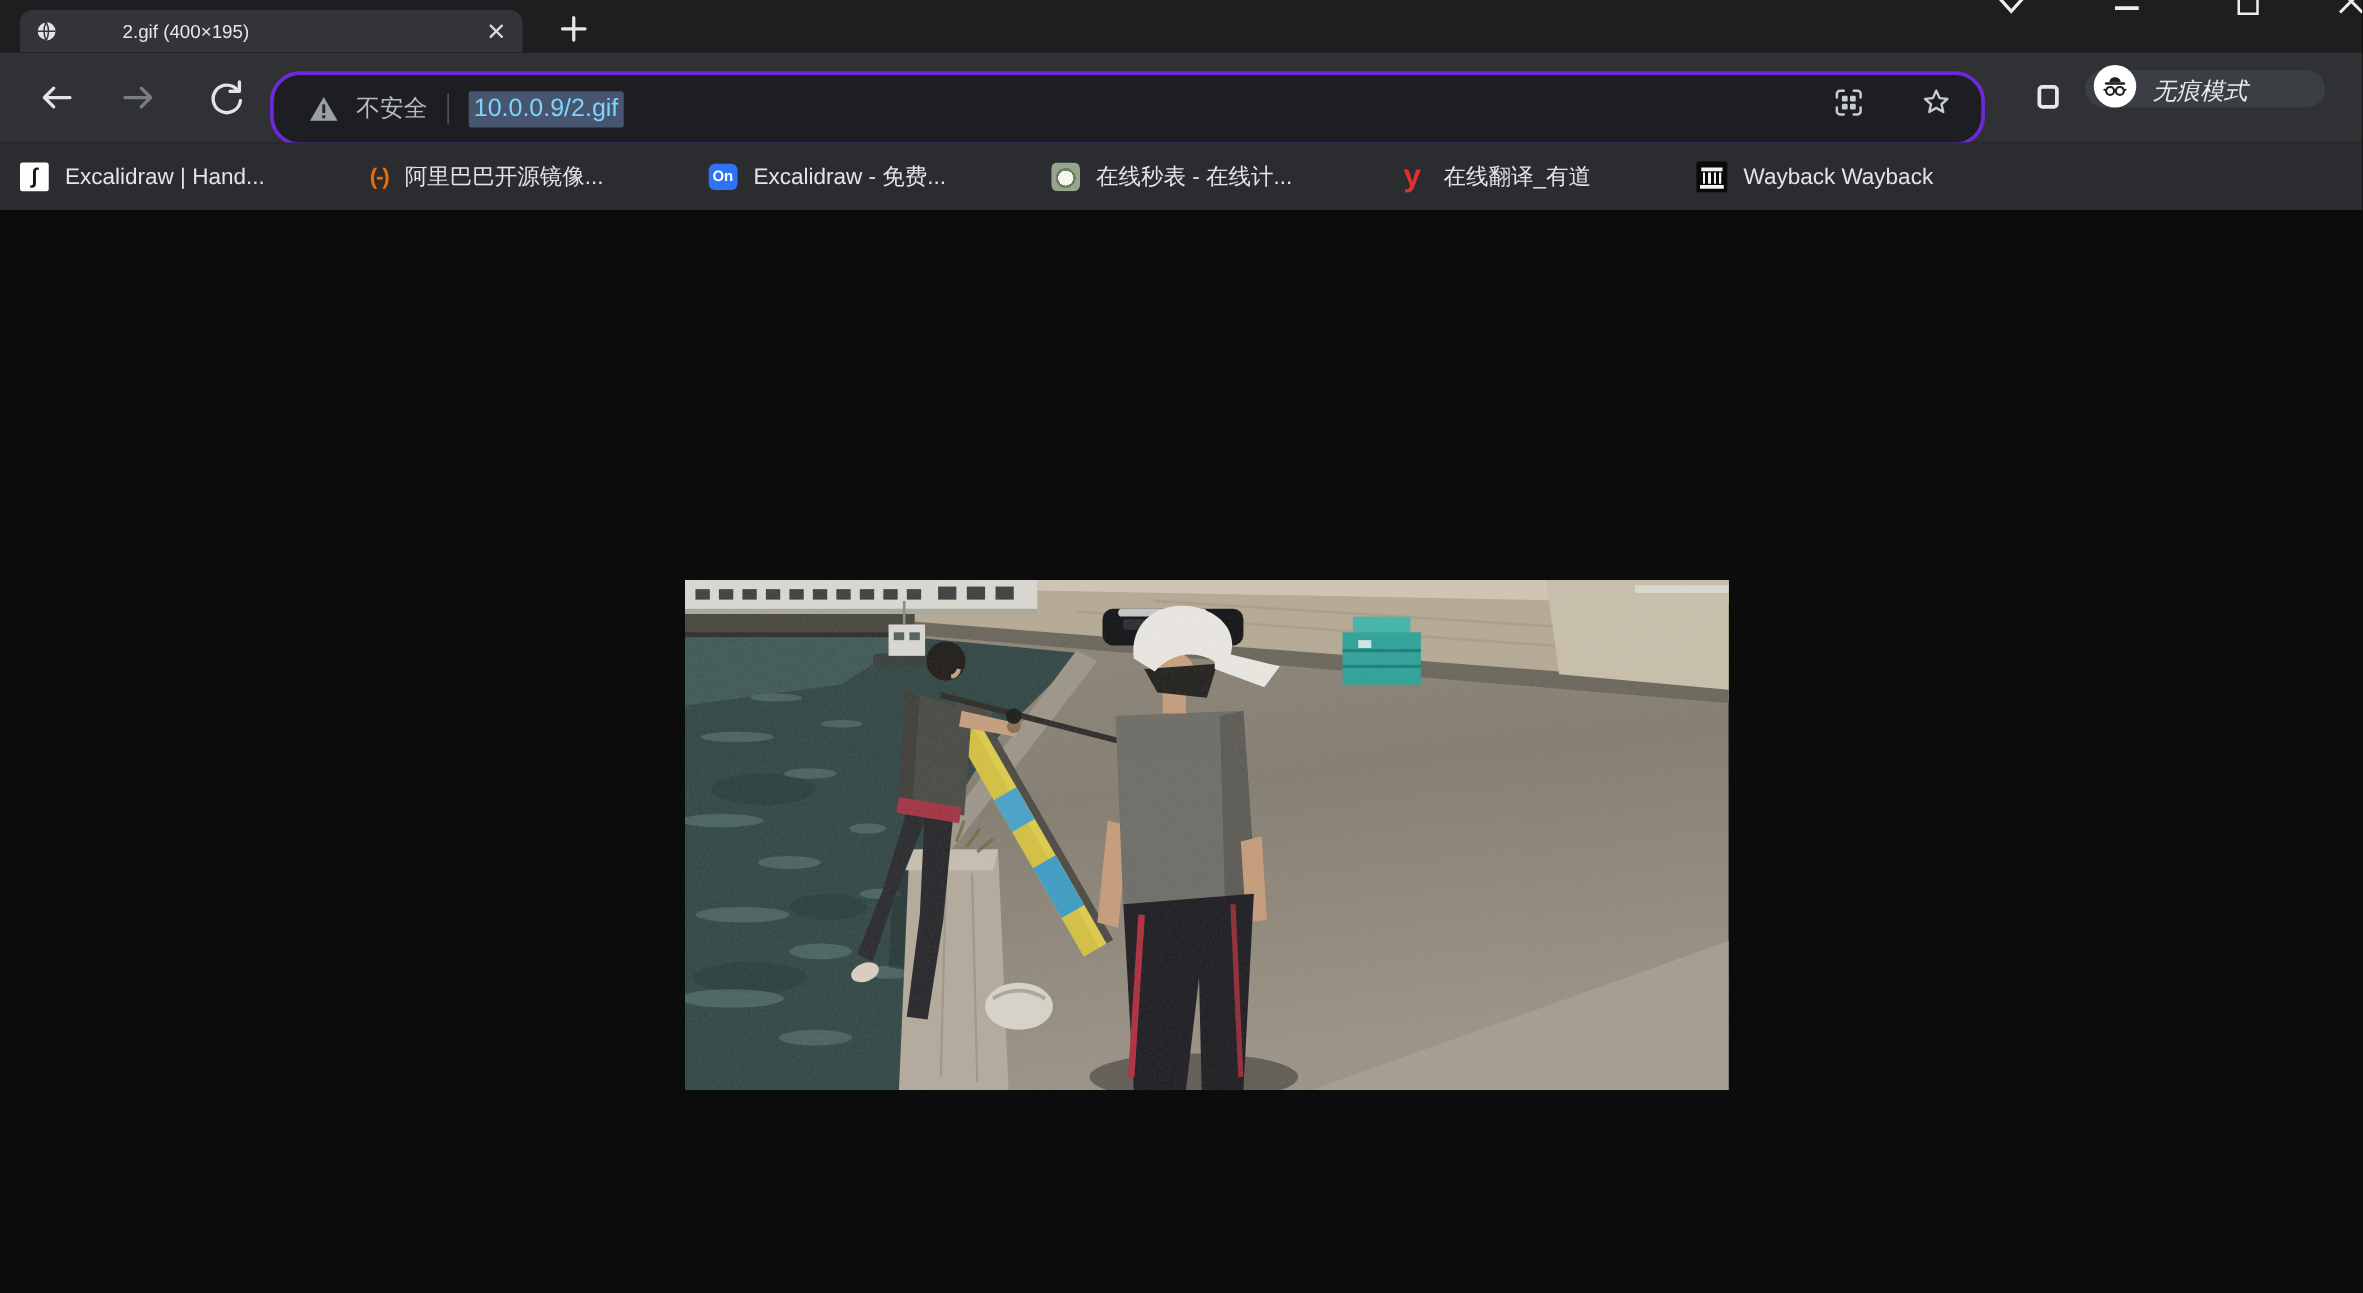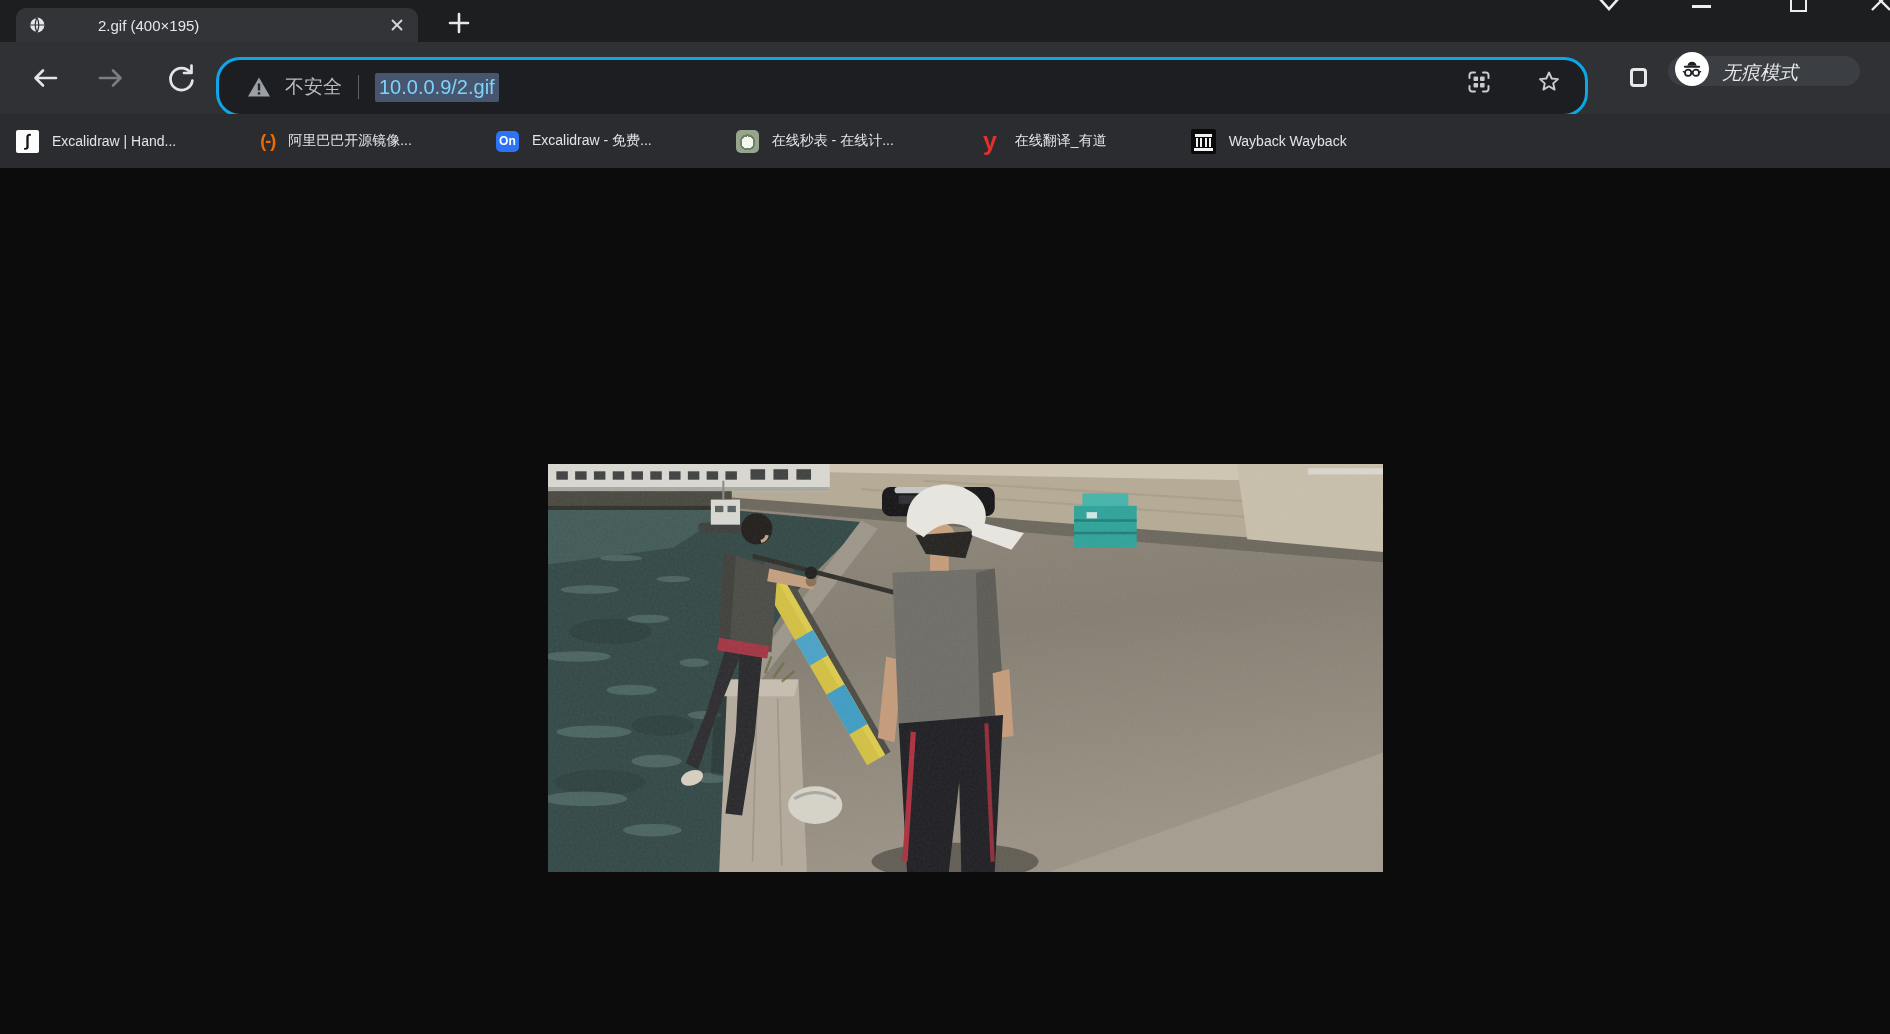--- a/index.html
+++ b/index.html
@@ -18,40 +18,40 @@
   .wc-chevron{left:1596px;top:-3px;position:absolute;}
   .wc-min{position:absolute;left:1692px;top:5px;width:19px;height:3px;background:#eceef0;}
   .wc-max{position:absolute;left:1790px;top:-6px;width:17px;height:18px;border:2.5px solid #eceef0;}
   .wc-close{position:absolute;left:1869px;top:-10px;}
 
   
   .toolbar{position:absolute;top:42px;left:0;width:1890px;height:72px;background:#303134;}
   .nav-btn{position:absolute;top:20px;width:32px;height:32px;display:flex;align-items:center;justify-content:center;border-radius:50%;}
   .btn-back{left:28px;} .btn-fwd{left:96px;} .btn-reload{left:164px;}
   .omnibox{position:absolute;left:216px;top:15px;width:1372px;height:60px;background:#1d1e21;
-    border-radius:24px;border:3px solid #0ea5e9;display:flex;align-items:center;padding:0 16px;}
+    border-radius:24px;border:3px solid #6d28d9;display:flex;align-items:center;padding:0 16px;}
   .omni-sec-icon{width:24px;height:22px;margin:0 14px 0 12px;flex:0 0 auto;}
   .omni-sec-label{color:#b7bbc0;font-size:19px;white-space:nowrap;}
   .omni-divider{width:1px;height:24px;background:#5f6368;margin:0 16px;}
   .omni-url{color:#7dd3fc;font-size:20px;background:#47566e;padding:3px 4px;border-radius:2px;white-space:nowrap;}
   .omni-qr{position:absolute;left:1246px;top:8px;width:28px;height:28px;}
   .omni-star{position:absolute;left:1316px;top:8px;width:28px;height:28px;}
   .side-panel-btn{position:absolute;left:1630px;top:26px;width:17px;height:19px;border:3px solid #e7e8ea;border-radius:4px;}
   .incognito-pill{position:absolute;left:1668px;top:14px;width:192px;height:30px;background:#3b3e42;
     border-radius:23px;display:flex;align-items:flex-end;padding:0 14px 0 7px;font-style:italic;}
   .incog-circle{width:34px;height:34px;border-radius:50%;background:#fff;display:flex;align-items:center;justify-content:center;flex:0 0 auto;}
   .incog-label{color:#e9eaec;font-size:19px;margin-left:13px;white-space:nowrap;}
 
   
   .bookmarks{position:absolute;top:114px;left:0;width:1890px;height:54px;background:#2b2c2f;
     display:flex;align-items:center;padding-left:16px;}
   .bm{display:flex;align-items:center;margin-right:84px;height:40px;border-radius:8px;}
   .bm-icon{width:24px;height:24px;margin-right:13px;display:flex;align-items:center;justify-content:center;
     font-family:"Liberation Sans",sans-serif;flex:0 0 auto;}
-  .bm-label{color:#e2e4e7;font-size:14px;white-space:nowrap;}
+  .bm-label{color:#e2e4e7;font-size:18px;white-space:nowrap;}
   .icon-excalidraw{background:#fdfdfd;border-radius:2px;color:#141414;font-size:17px;font-weight:700;width:23px;height:23px;}
   .icon-excalidraw::after{content:"\222B";} 
   .icon-alibaba{color:#f06b00;font-weight:800;font-size:18px;letter-spacing:-1px;width:auto;}
   .icon-processon{background:#2e72f6;border-radius:5px;color:#fff;font-size:12px;font-weight:700;width:23px;height:21px;}
   .icon-stopwatch{border-radius:5px;width:23px;height:23px;
     background-color:#97a58d;
     background-image:radial-gradient(circle at 50% 54%, #f3f7ef 0 6px, #6d7f67 6px 8px, rgba(0,0,0,0) 8px);}
   .icon-youdao{color:#e3302c;font-weight:900;font-size:25px;line-height:23px;}
   .icon-wayback{background-color:#0a0a0a;width:25px;height:25px;border-radius:2px;
     background-image:

